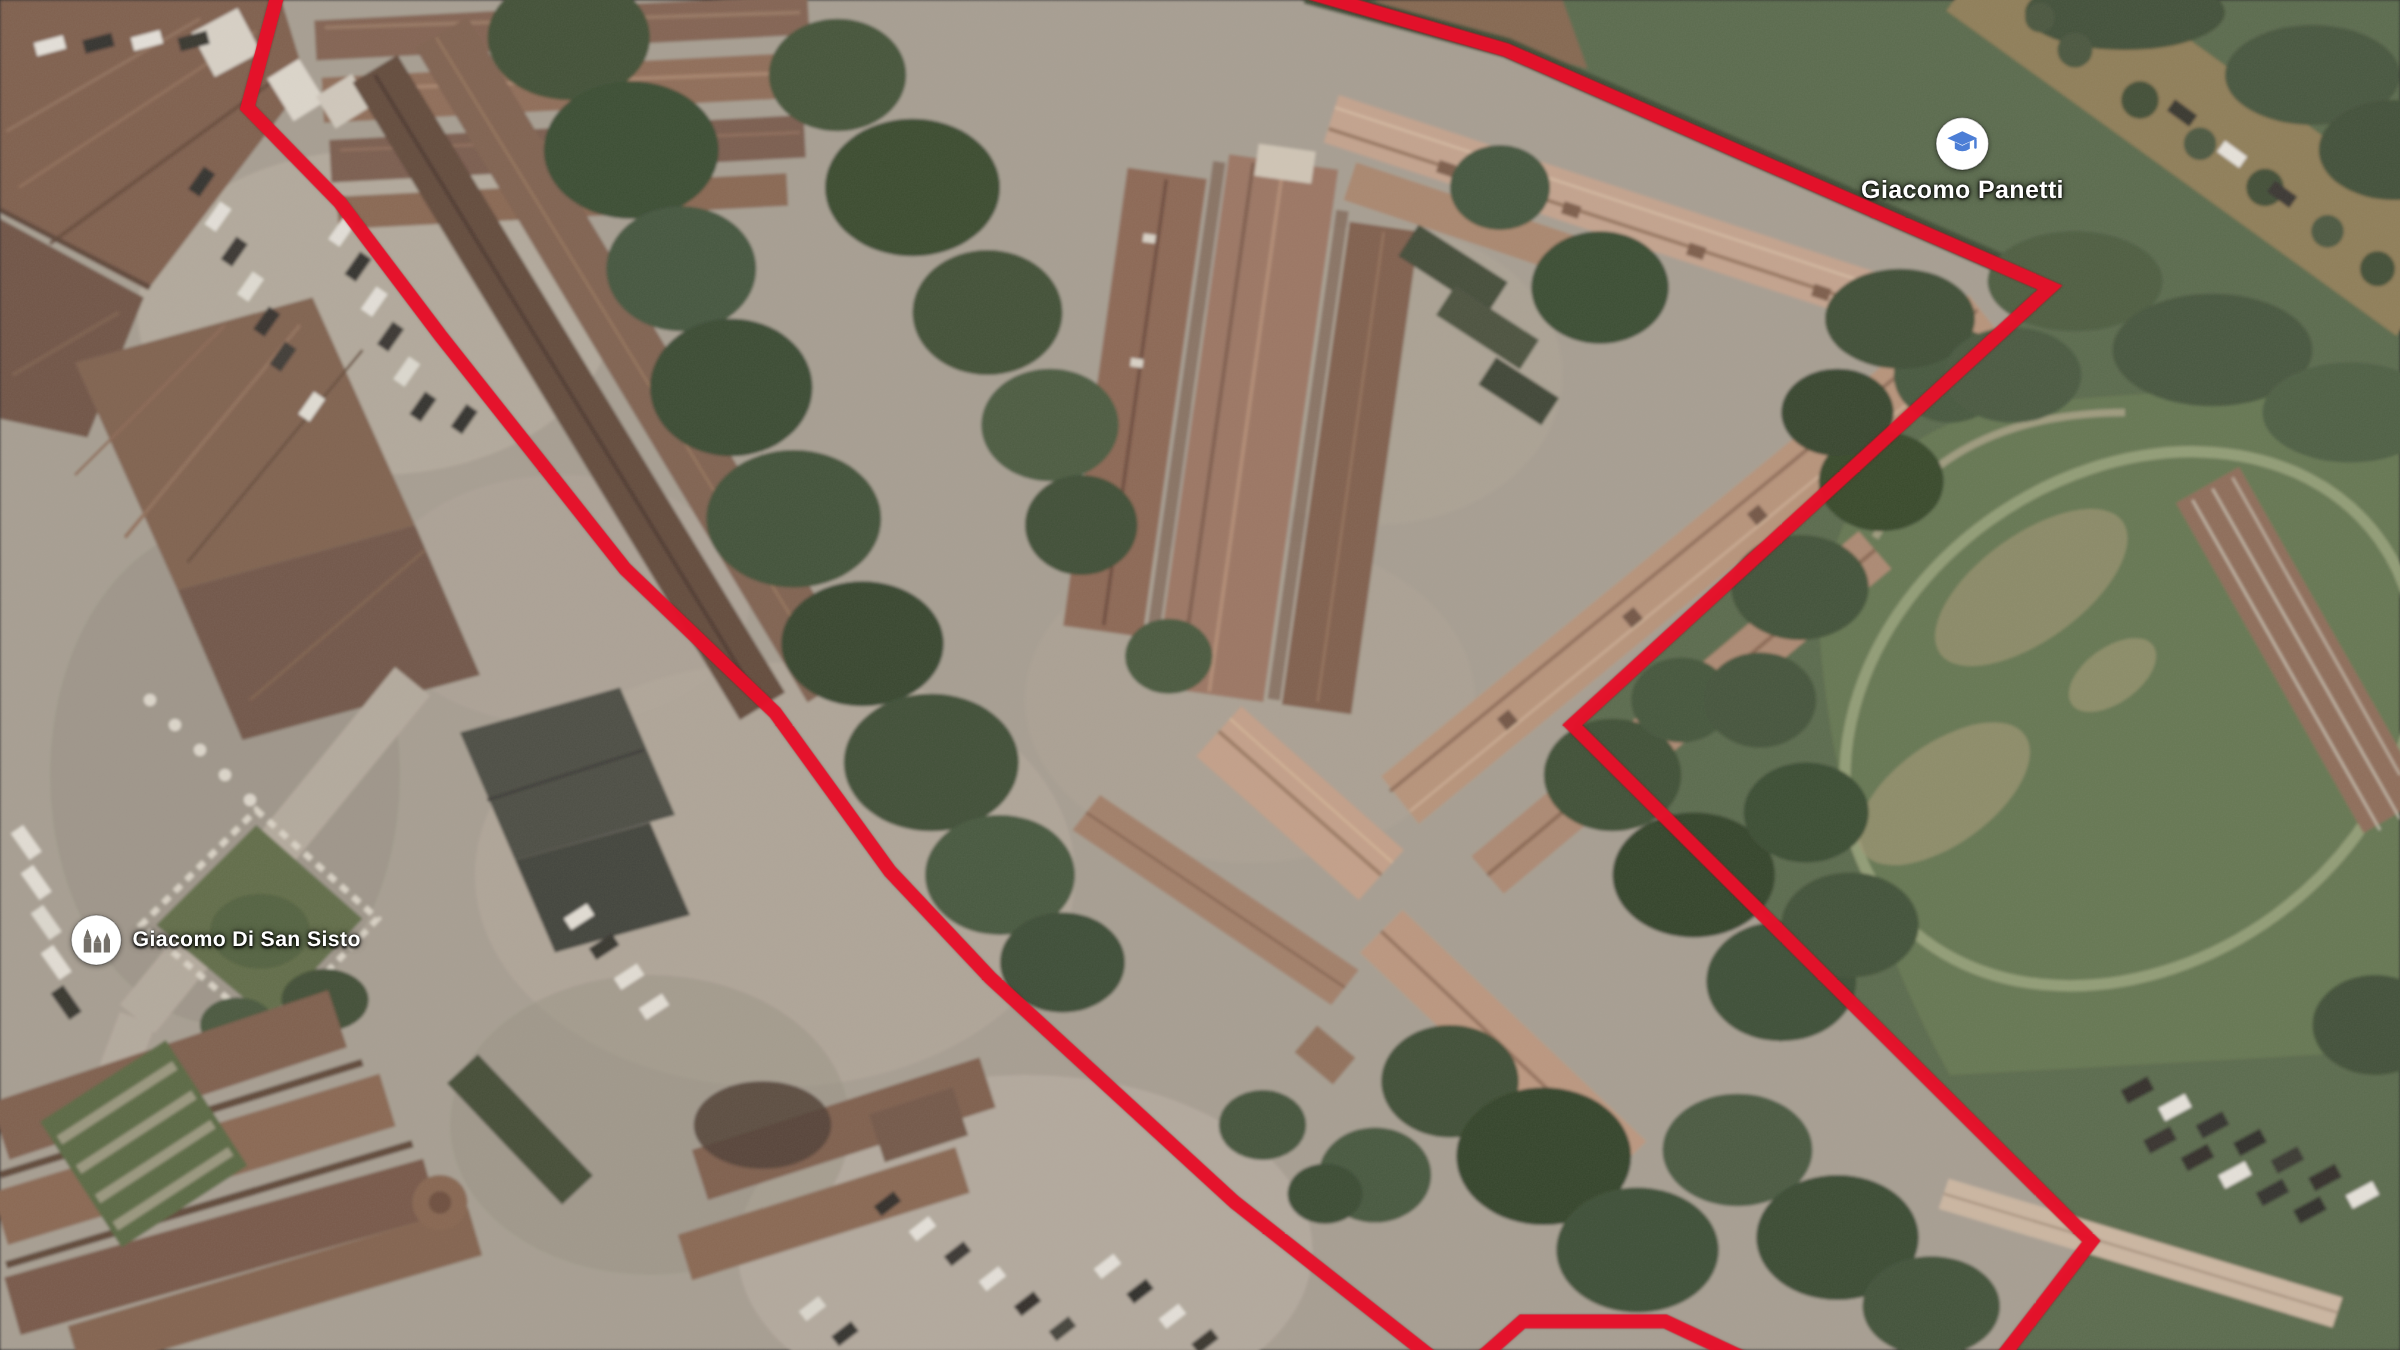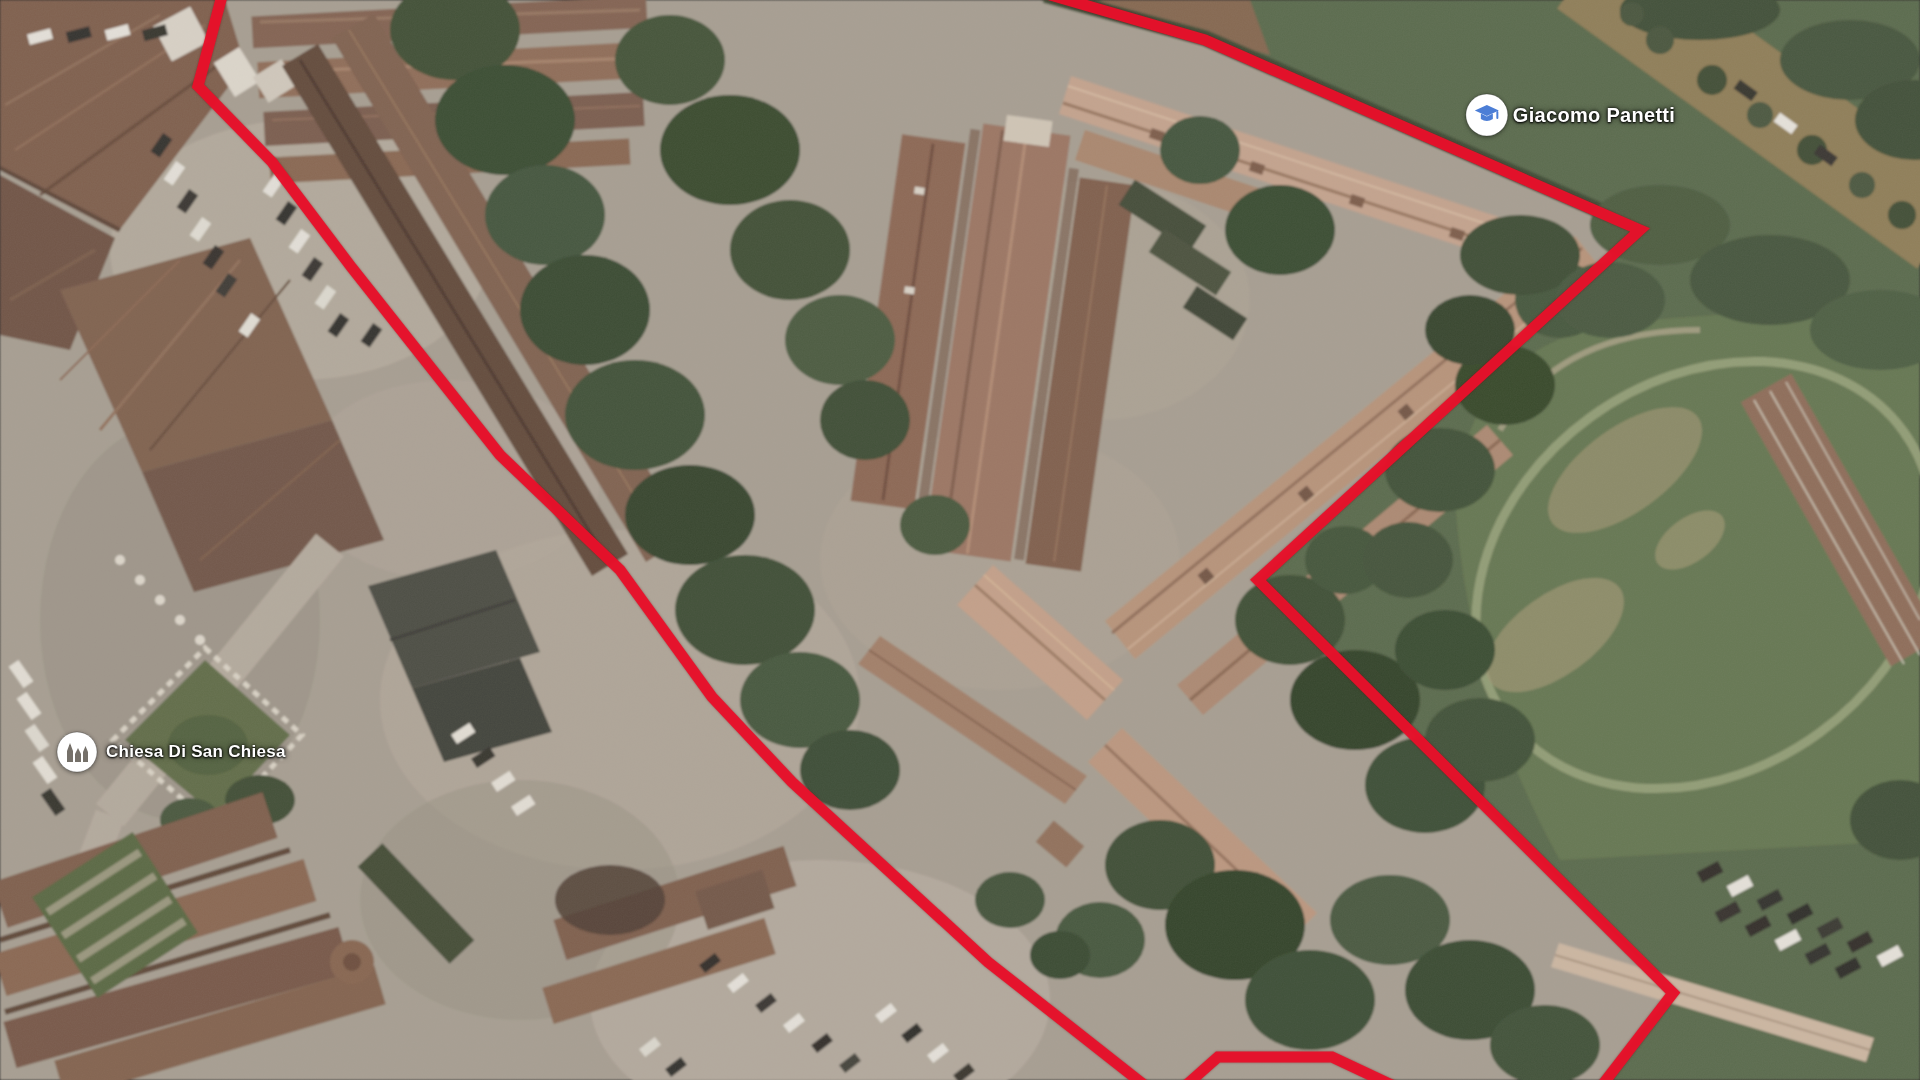--- a/index.html
+++ b/index.html
@@ -4,21 +4,21 @@
 <style>
   html,body{margin:0;padding:0;background:#222;}
   .viewport{
     position:relative;width:1920px;height:1080px;overflow:hidden;
     font-family:"Liberation Sans",sans-serif;
   }
   .terrain-svg{position:absolute;left:0;top:0;z-index:1;}
   .boundary-svg{position:absolute;left:0;top:0;z-index:3;pointer-events:none;}
   .labels-layer{position:absolute;left:0;top:0;width:100%;height:100%;z-index:2;}
   .map-label{position:absolute;display:flex;align-items:center;gap:8px;}
-  .map-label.column{gap:4px;transform:translateX(-50%);}
+  .map-label.column{flex-direction:column;gap:4px;transform:translateX(-50%);}
   .poi-icon{display:block;filter:drop-shadow(0 1px 2px rgba(0,0,0,.45));}
   .poi-text{
     color:#ffffff;font-weight:600;letter-spacing:.3px;white-space:nowrap;
     text-shadow:0 0 3px rgba(0,0,0,.95),0 0 6px rgba(0,0,0,.7),0 1px 2px rgba(0,0,0,.9);
   }
   .poi-text.size-s{font-size:17px;}
   .poi-text.size-m{font-size:20px;}
 </style>
 </head>
 <body>
@@ -337,21 +337,21 @@
         <g fill="#757069">
           <rect x="11" y="20" width="6" height="11"></rect>
           <polygon points="14,12 17,20 11,20"></polygon>
           <rect x="13" y="14" width="2" height="4"></rect>
           <rect x="19" y="23" width="6" height="8"></rect>
           <polygon points="22,17 25,23 19,23"></polygon>
           <rect x="27" y="21" width="5" height="10"></rect>
           <polygon points="29.5,15 32,21 27,21"></polygon>
         </g>
       </svg>
-      <span class="poi-text size-s">Chiesa Di San Chiesa</span>
+      <span class="poi-text size-s">Giacomo Di San Sisto</span>
     </div>
 
     <div class="map-label column" id="label-panetti" style="left: 1570px; top: 93px;">
       <svg class="poi-icon" width="44" height="44" viewBox="0 0 44 44">
         <circle cx="22" cy="22" r="21" fill="#ffffff" stroke="rgba(0,0,0,0.25)" stroke-width="1"></circle>
         <g fill="#4c7ed6">
           <polygon points="22,12 34,17.5 22,23 10,17.5"></polygon>
           <path d="M16,20.5 L16,26 Q22,30 28,26 L28,20.5 L22,23.5 Z"></path>
           <rect x="31.5" y="18" width="2" height="8" rx="1"></rect>
         </g>

